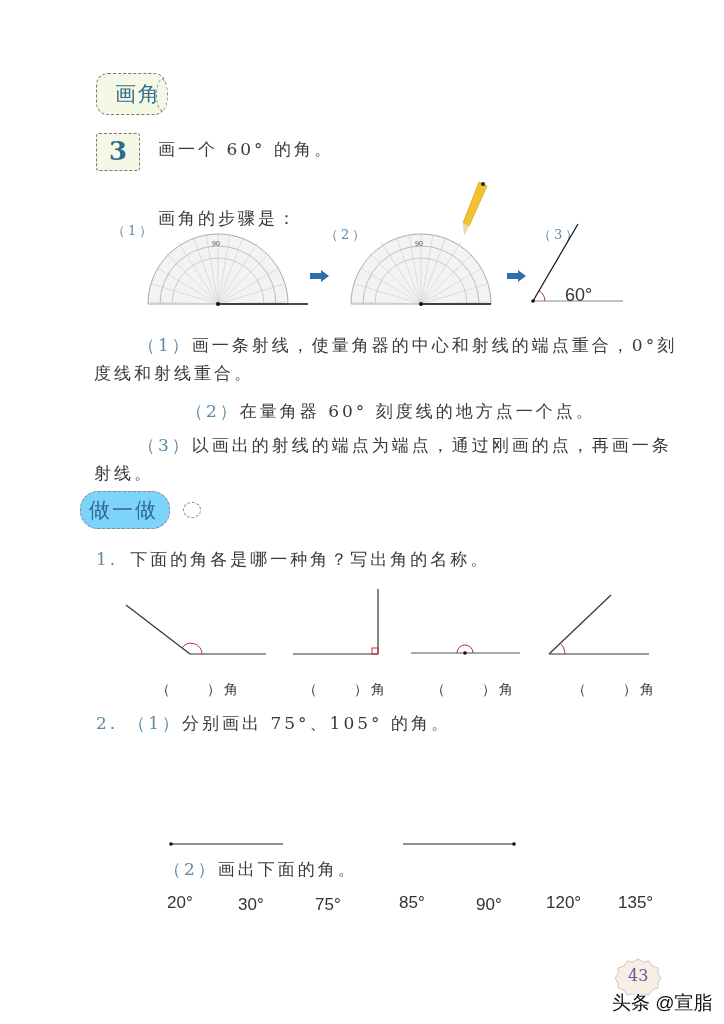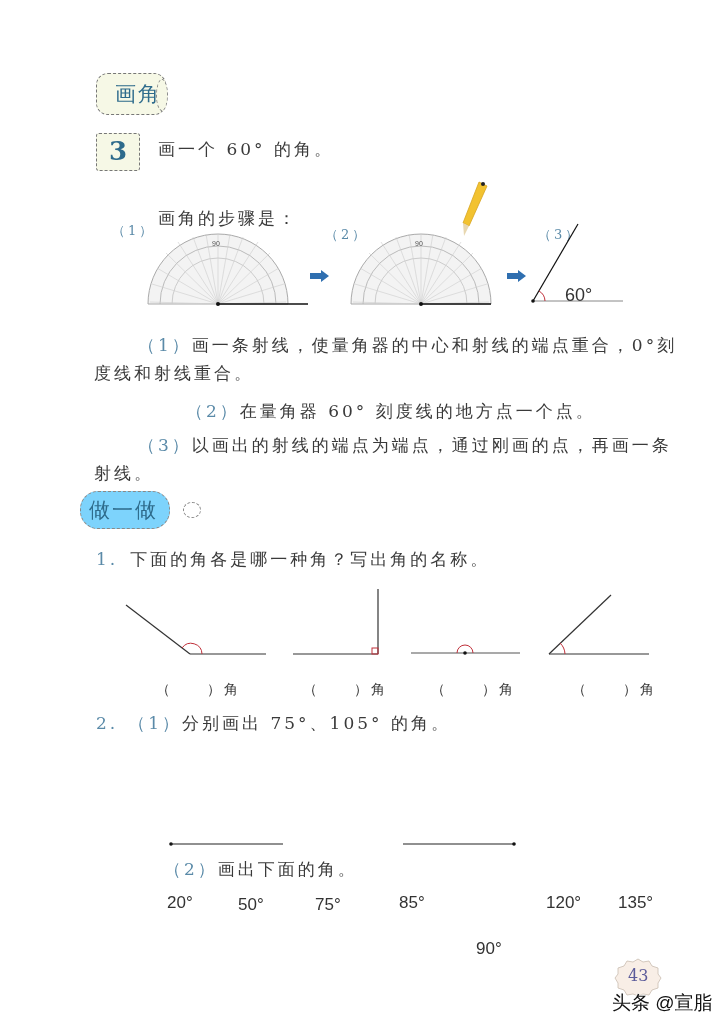--- a/index.html
+++ b/index.html
@@ -165,24 +165,24 @@
 <svg style="left:400px; top:840px;" width="120" height="8">
   <line x1="3" y1="4" x2="114" y2="4" stroke="#222" stroke-width="1.2"></line>
   <circle cx="114" cy="4" r="1.8" fill="#111"></circle>
 </svg>
 
 <div class="abs cn" style="left:124px; top:858px;margin-left:40px;">
   <span class="num">（2）</span><span>画出下面的角。</span>
 </div>
 
 <div class="abs sans" style="left:167px; top:893px; font-size:17px; color:#333;">20°</div>
-<div class="abs sans" style="left:238px; top:895px; font-size:17px; color:#333;">50°</div>
+<div class="abs sans" style="left:238px; top:895px; font-size:17px; color:#333;">30°</div>
 <div class="abs sans" style="left:315px; top:895px; font-size:17px; color:#333;">75°</div>
 <div class="abs sans" style="left:399px; top:893px; font-size:17px; color:#333;">85°</div>
-<div class="abs sans" style="left:476px; top:895px; font-size:17px; color:#333;margin-top:44px;">90°</div>
+<div class="abs sans" style="left:476px; top:895px; font-size:17px; color:#333;">90°</div>
 <div class="abs sans" style="left:546px; top:893px; font-size:17px; color:#333;">120°</div>
 <div class="abs sans" style="left:618px; top:893px; font-size:17px; color:#333;text-align:right;">135°</div>
 
 <svg style="left:615px; top:958px;" width="46" height="38">
   <path d="M23,1 L28,4 L34,3 L37,8 L43,10 L43,16 L46,20 L43,25 L43,30 L37,32 L34,37 L28,36 L23,38 L18,36 L12,37 L9,32 L3,30 L3,25 L0,20 L3,16 L3,10 L9,8 L12,3 L18,4 Z" fill="#f8eee6" stroke="#c9bdb0" stroke-width="0.8"></path>
 </svg>
 <div class="abs" style="left:628px; top:966px; font-size:16px; color:#5b5b9a; font-family:'DejaVu Serif',serif;">43</div>
 
 <div class="abs sans" style="left:612px; top:990px; font-size:19px; color:#111; text-shadow:0 0 2px #fff,0 0 3px #fff; white-space:nowrap;">头条 @宣脂</div>
 

